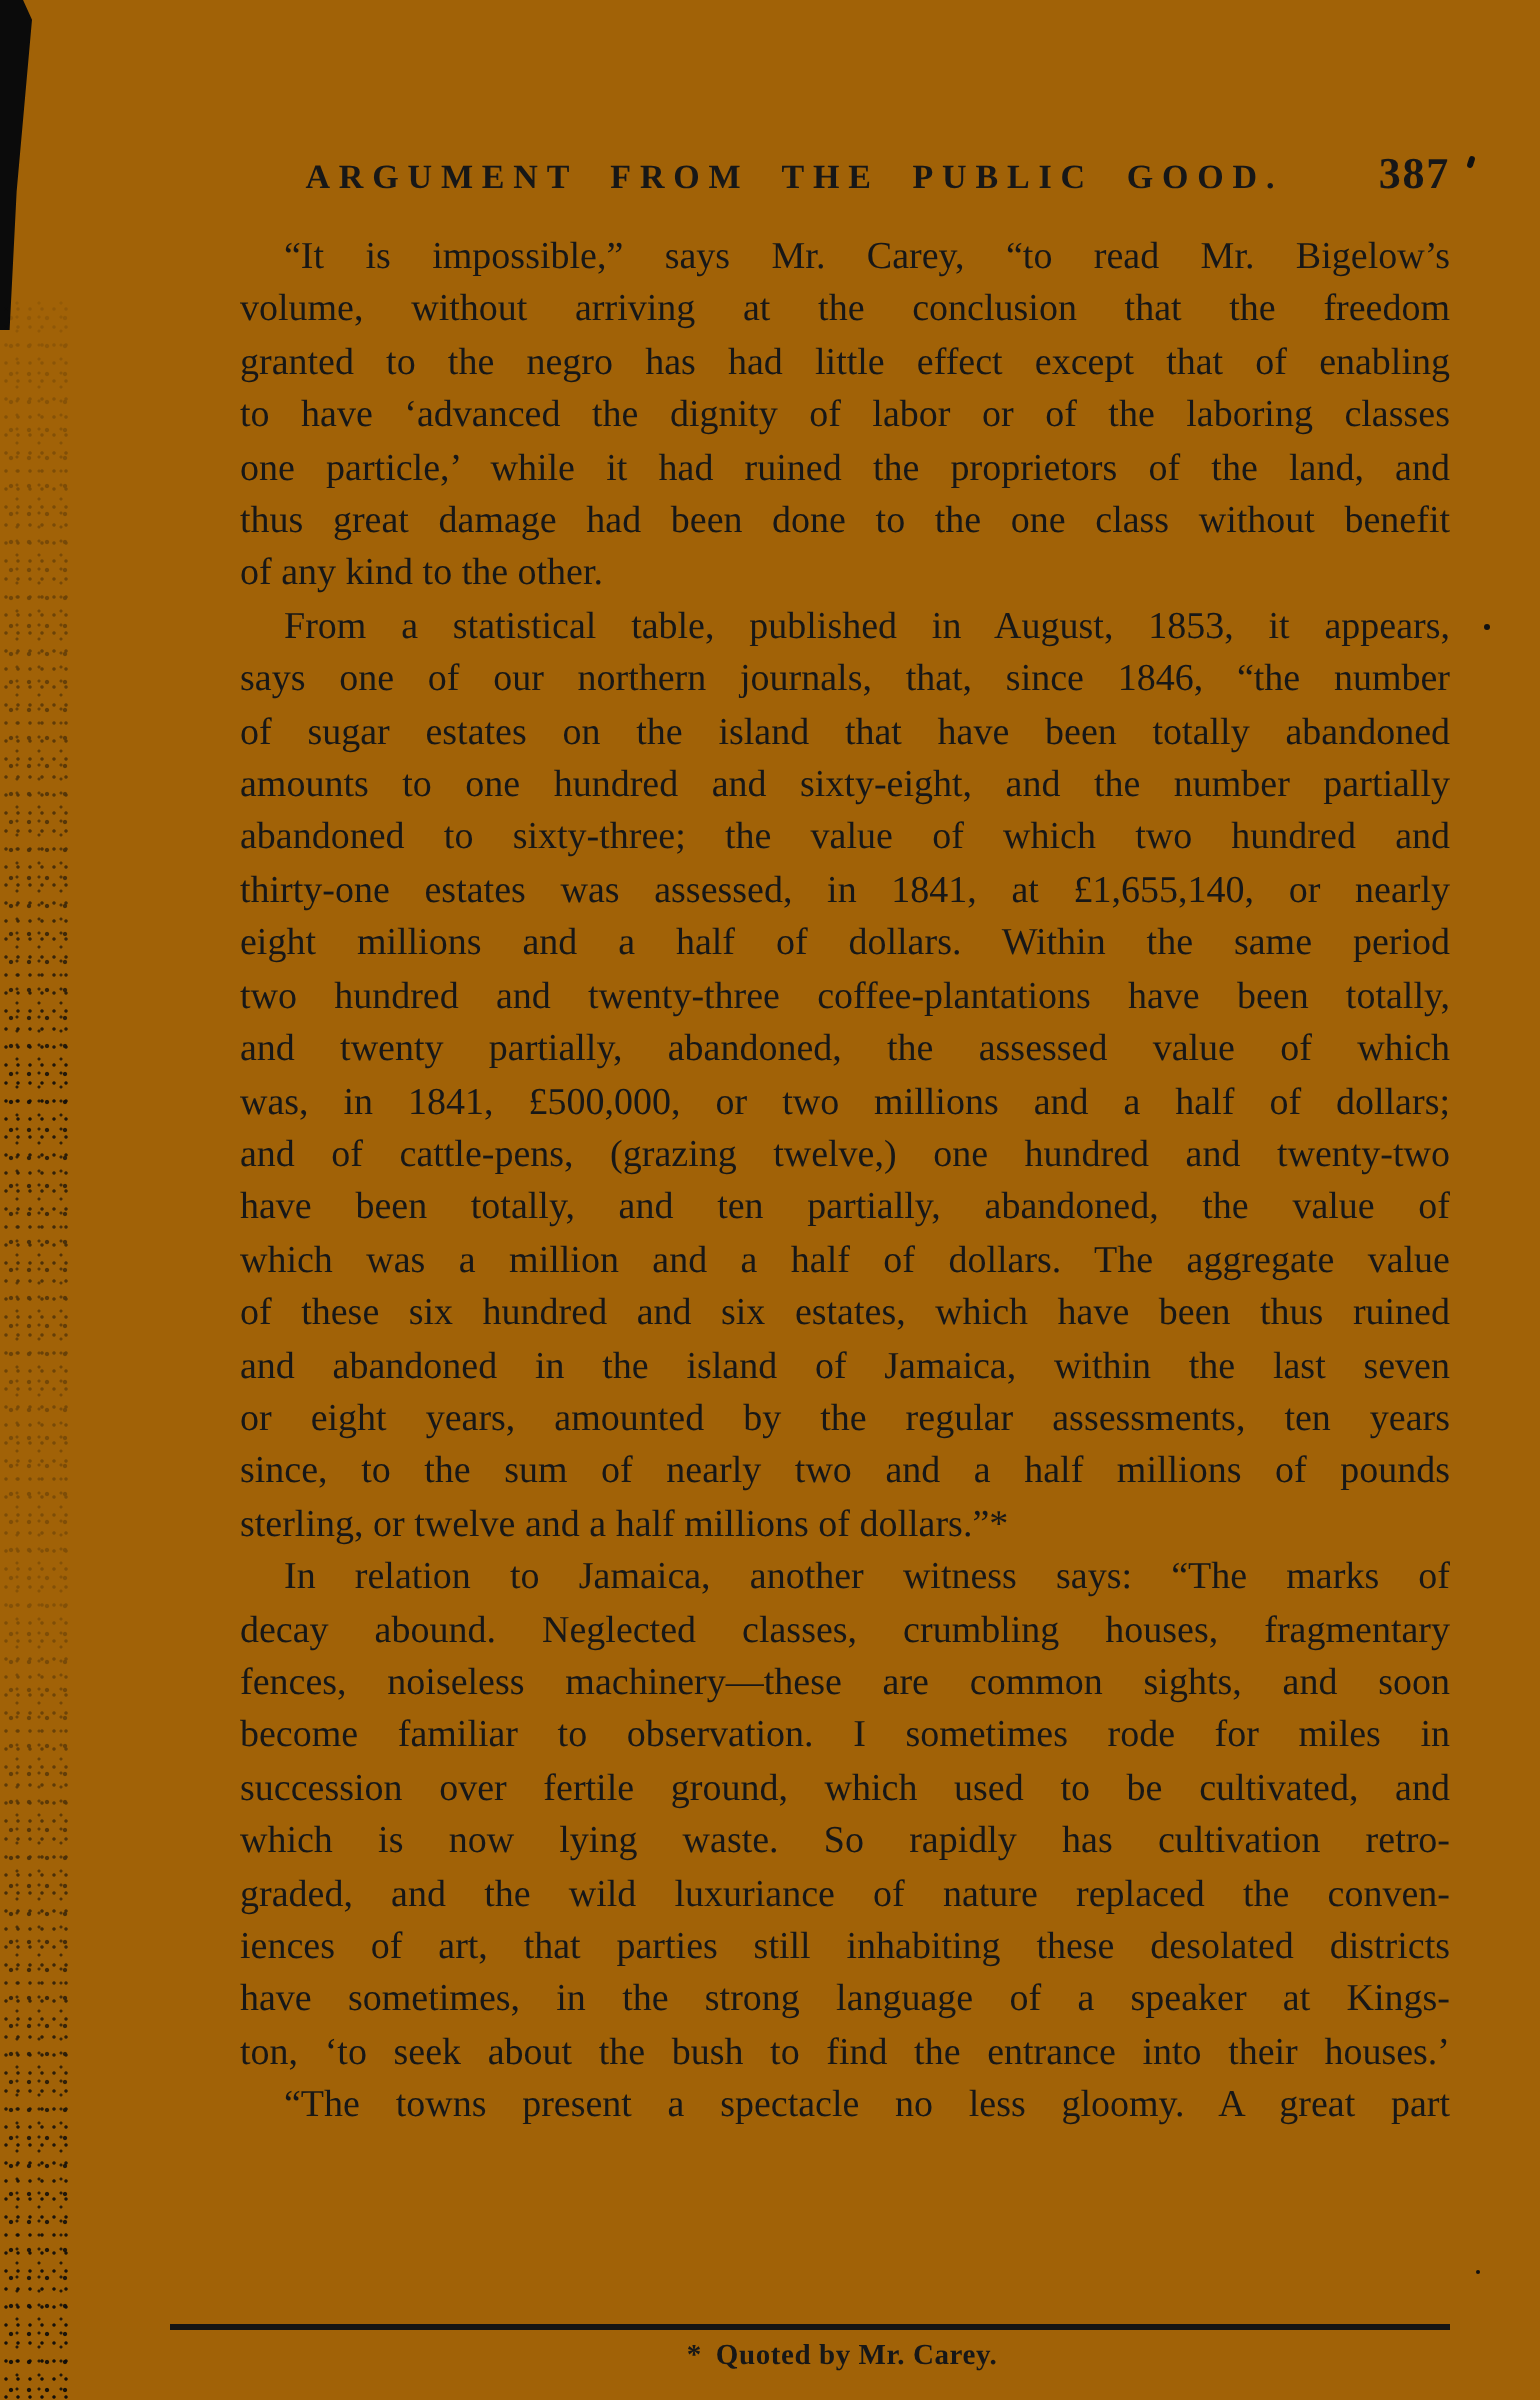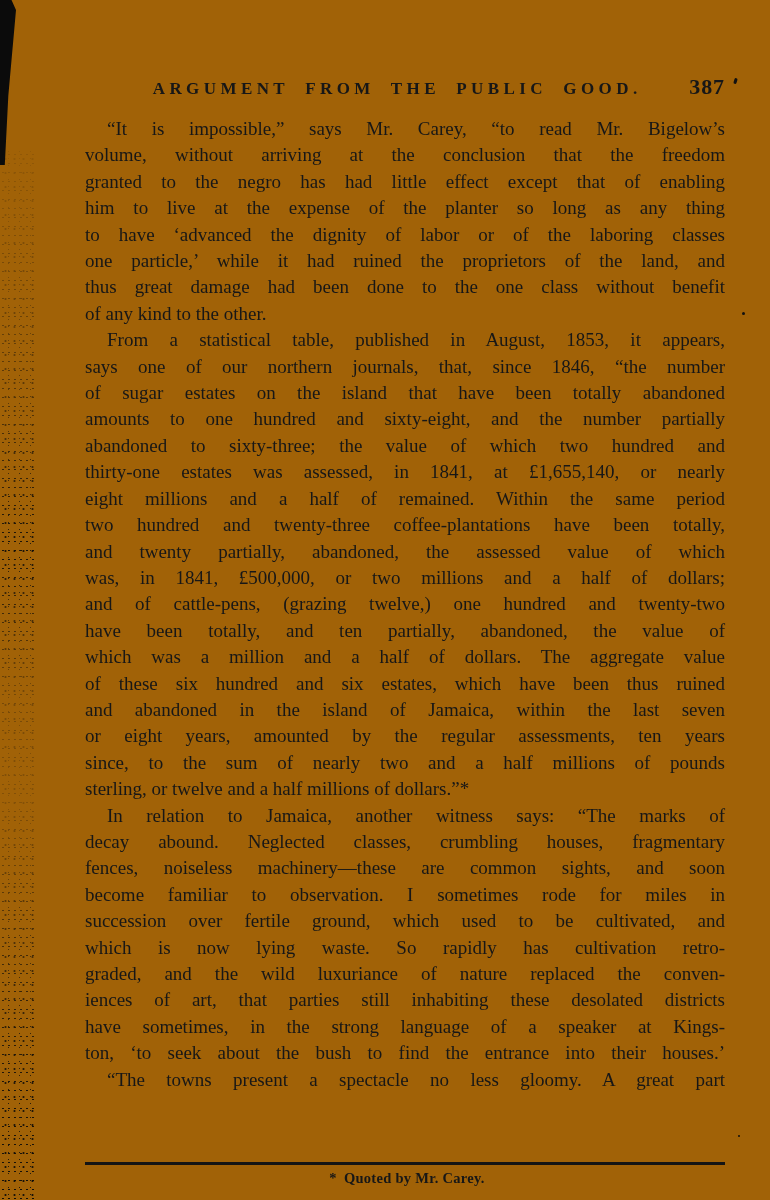--- a/index.html
+++ b/index.html
@@ -59,41 +59,41 @@
     word-spacing: 0.45em;
     white-space: nowrap;
   }
   .page-number {
     font-size: 22px;
     font-weight: bold;
     letter-spacing: 0.04em;
   }
 
   .body {
-    padding: 16px 45px 0 85px;
+    padding: 16px 45px 0 120px;
     font-size: 19px;
   }
   .line {
     line-height: 26.4px;
     text-align: justify;
     text-align-last: justify;
     white-space: normal;
   }
   .line.indent { text-indent: 22px; }
   .line.last { text-align: right; text-align-last: left; }
 
   .footnote-rule {
     position: absolute;
     left: 85px; top: 1162px;
     width: 640px; height: 3px;
     background: #141414;
   }
   .footnote {
     position: absolute;
-    left: 87px; top: 1170px;
+    left: 101px; top: 1170px;
     width: 640px;
     text-align: center;
     font-size: 14.5px;
     font-weight: bold;
     letter-spacing: 0.02em;
   }
   .footnote .fn-marker { margin-right: 7px; }
 </style>
 </head>
 <body>
@@ -108,34 +108,33 @@
   <div class="header">
     <span class="running-title">ARGUMENT FROM THE PUBLIC GOOD.</span>
     <span class="page-number">387</span>
   </div>
 
   <div class="body">
       <div class="paragraph">
         <div class="line indent">“It is impossible,” says Mr. Carey, “to read Mr. Bigelow’s</div>
         <div class="line">volume, without arriving at the conclusion that the freedom</div>
         <div class="line">granted to the negro has had little effect except that of enabling</div>
-        <div class="line">him to live at the expense of the planter so long as any thing</div>
         <div class="line">to have ‘advanced the dignity of labor or of the laboring classes</div>
         <div class="line">one particle,’ while it had ruined the proprietors of the land, and</div>
         <div class="line">thus great damage had been done to the one class without benefit</div>
         <div class="line last">of any kind to the other.</div>
       </div>
       <div class="paragraph">
         <div class="line indent">From a statistical table, published in August, 1853, it appears,</div>
         <div class="line">says one of our northern journals, that, since 1846, “the number</div>
         <div class="line">of sugar estates on the island that have been totally abandoned</div>
         <div class="line">amounts to one hundred and sixty-eight, and the number partially</div>
         <div class="line">abandoned to sixty-three; the value of which two hundred and</div>
         <div class="line">thirty-one estates was assessed, in 1841, at £1,655,140, or nearly</div>
-        <div class="line">eight millions and a half of remained.  Within the same period</div>
+        <div class="line">eight millions and a half of dollars.  Within the same period</div>
         <div class="line">two hundred and twenty-three coffee-plantations have been totally,</div>
         <div class="line">and twenty partially, abandoned, the assessed value of which</div>
         <div class="line">was, in 1841, £500,000, or two millions and a half of dollars;</div>
         <div class="line">and of cattle-pens, (grazing twelve,) one hundred and twenty-two</div>
         <div class="line">have been totally, and ten partially, abandoned, the value of</div>
         <div class="line">which was a million and a half of dollars.  The aggregate value</div>
         <div class="line">of these six hundred and six estates, which have been thus ruined</div>
         <div class="line">and abandoned in the island of Jamaica, within the last seven</div>
         <div class="line">or eight years, amounted by the regular assessments, ten years</div>
         <div class="line">since, to the sum of nearly two and a half millions of pounds</div>

